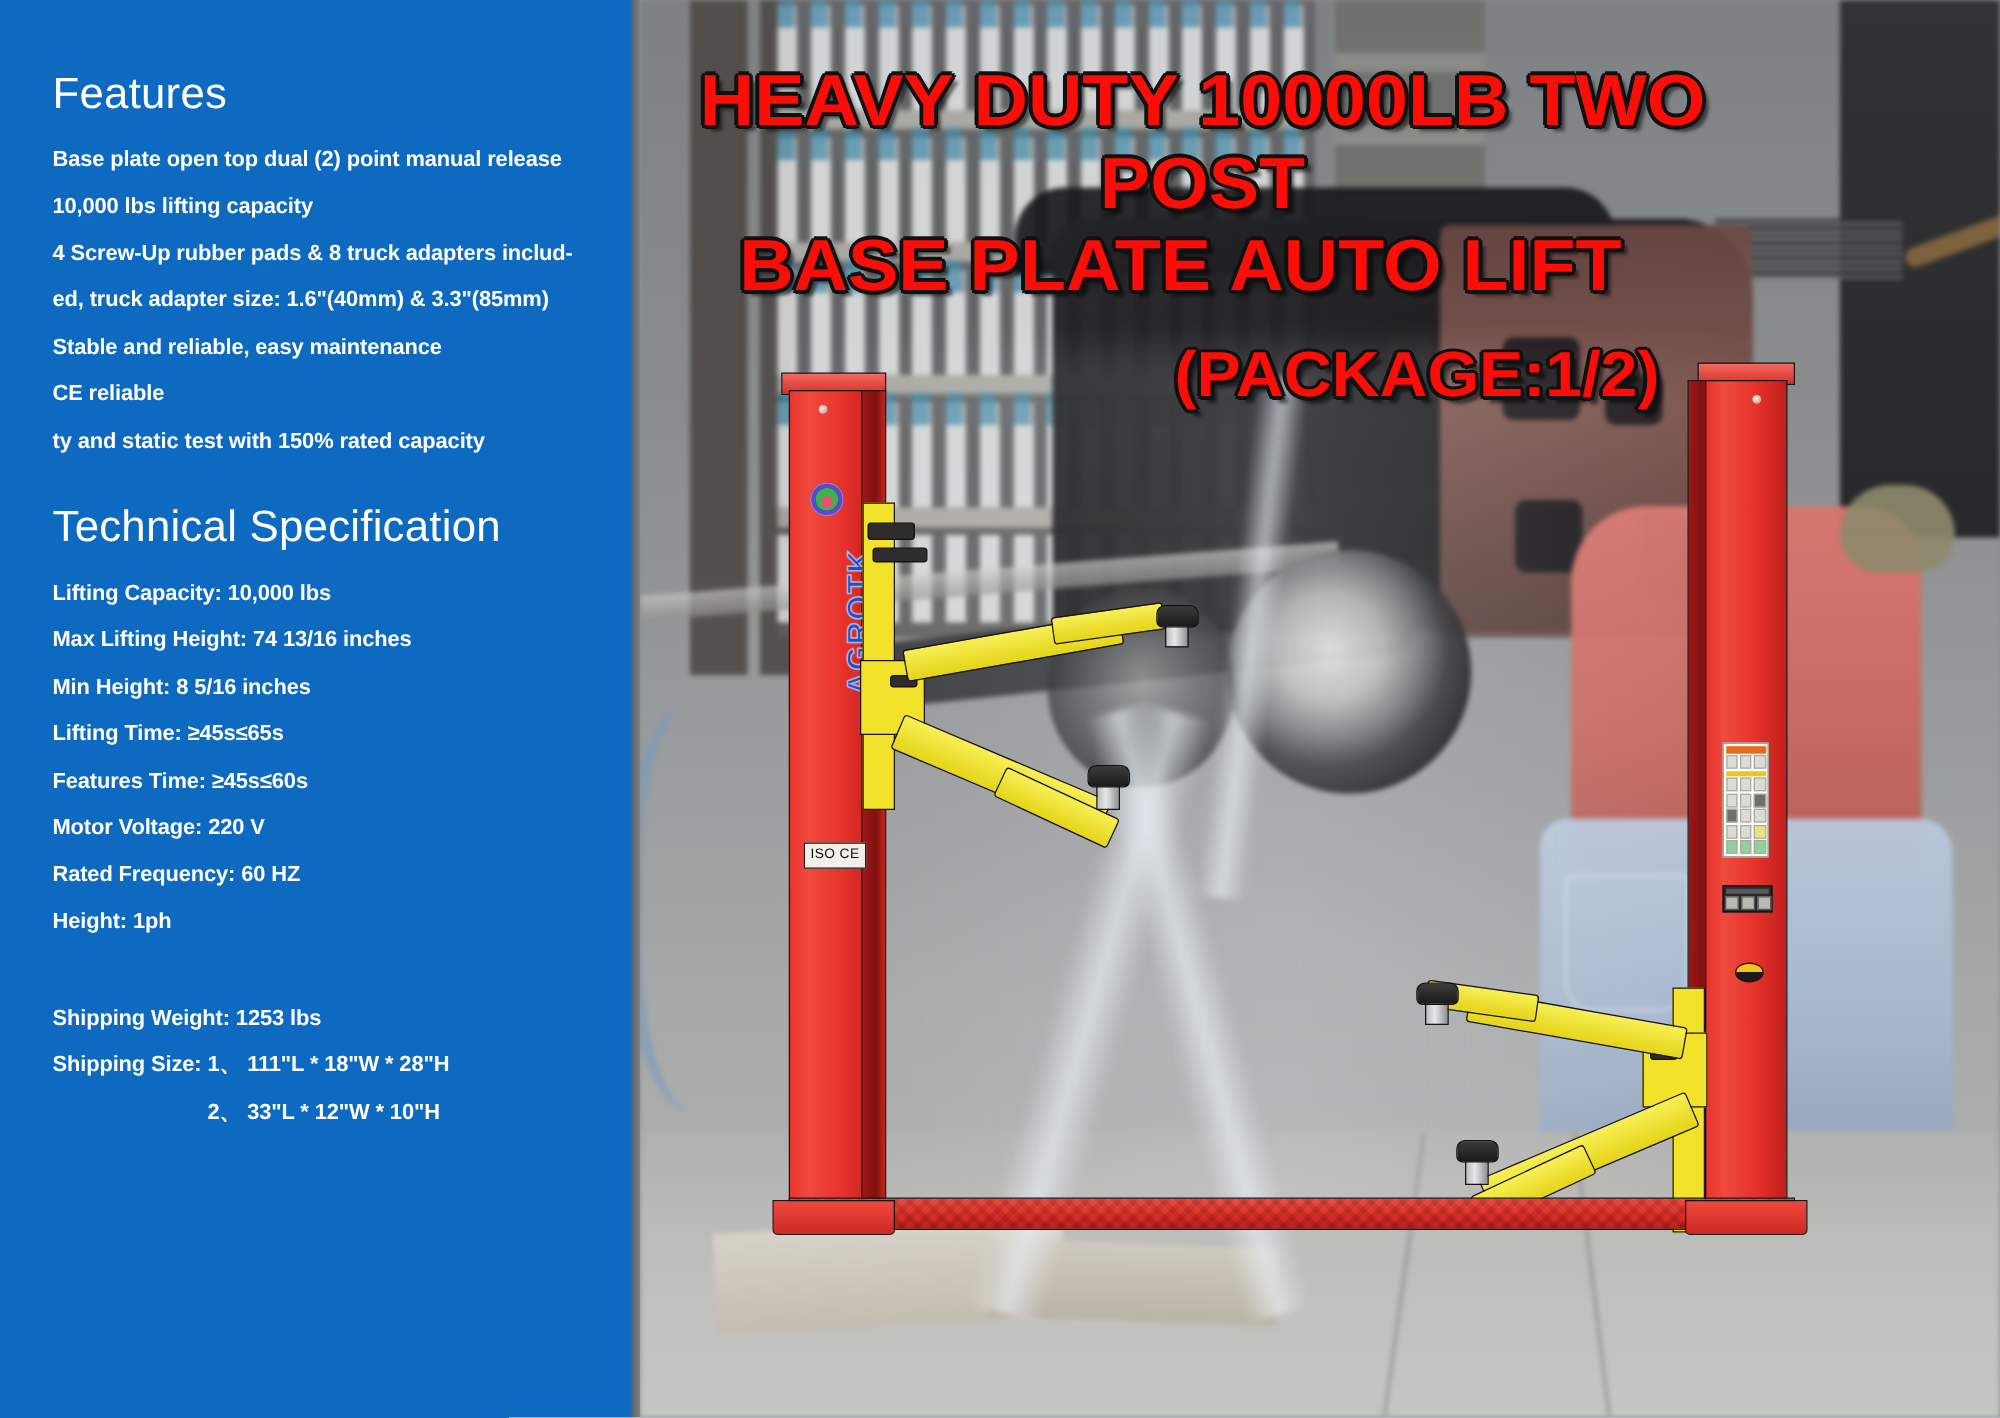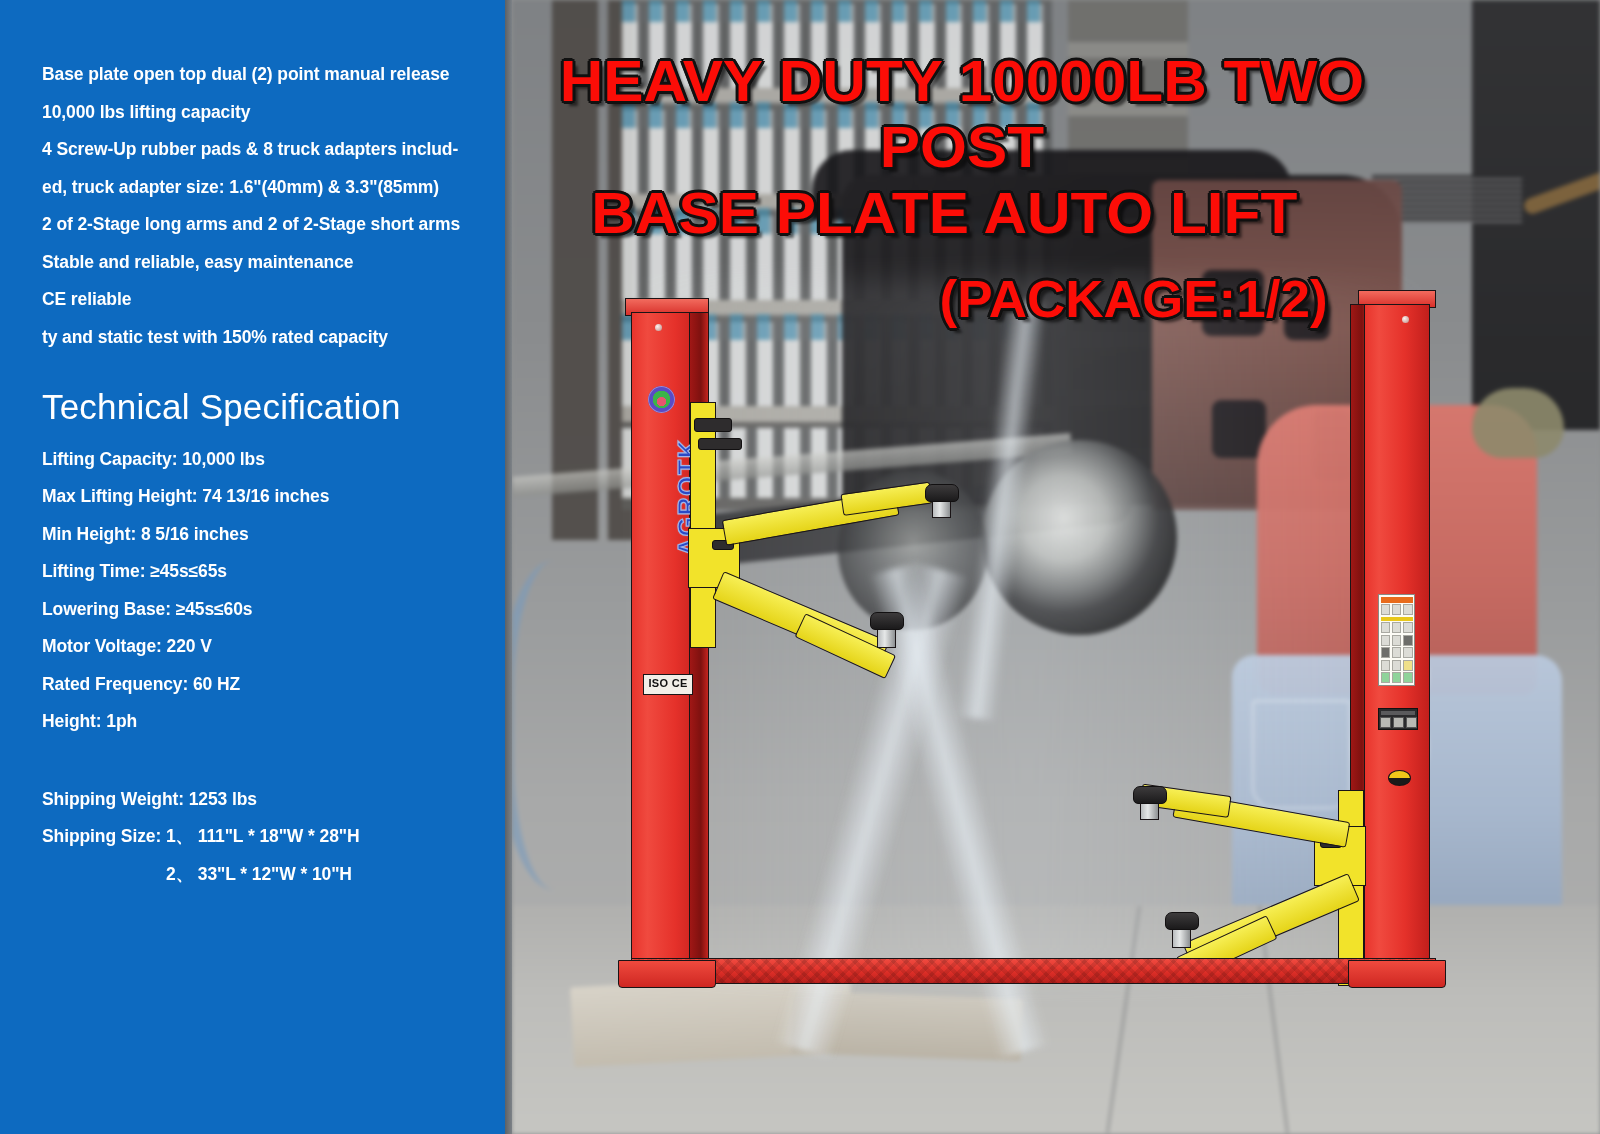--- a/index.html
+++ b/index.html
@@ -221,21 +221,21 @@
     position:absolute;width:27px;height:27px;border-radius:50%;
     background:
       radial-gradient(circle at 50% 58%,#e8546e 0%,#e8546e 22%,transparent 23%),
       radial-gradient(circle at 50% 50%,#3bb34a 24%,#3bb34a 46%,transparent 47%),
       radial-gradient(circle at 50% 50%,#5a4bc4 48%,#5a4bc4 100%);
     box-shadow:0 0 0 1px rgba(255,255,255,.35) inset;
   }
   .iso-badge{
     position:absolute;
     background:#f2efe8;border:1.6px solid #1a1416;
-    color:#111;font-weight:bold;font-size:11px;
+    color:#111;font-weight:normal;font-size:11px;
     text-align:center;line-height:17px;letter-spacing:.3px;
   }
 
   .decal{
     position:absolute;width:37px;
     background:#fdfcf6;border:1px solid #8a8a84;
     padding:1.5px;box-sizing:border-box;
   }
   .decal-head{height:6px;background:#e86b1c;margin-bottom:1.5px;}
   .decal-sub{height:4px;background:#e8c81c;margin:1.5px 0;}
@@ -483,35 +483,35 @@
   </div>
 
   <div class="headline">
     <div class="hl">HEAVY DUTY 10000LB TWO POST</div>
     <div class="hl l2">BASE PLATE AUTO LIFT</div>
     <div class="hl pkg">(PACKAGE:1/2)</div>
   </div>
 
   <div class="spec-panel">
 
+    <h1 class="sec-title">Features</h1>
     <div class="line">Base plate open top dual (2) point manual release</div>
     <div class="line">10,000 lbs lifting capacity</div>
     <div class="line">4 Screw-Up rubber pads &amp; 8 truck adapters includ-</div>
     <div class="line">ed, truck adapter size: 1.6"(40mm) &amp; 3.3"(85mm)</div>
-    <div class="line">2 of 2-Stage long arms and 2 of 2-Stage short arms</div>
     <div class="line">Stable and reliable, easy maintenance</div>
     <div class="line">CE reliable</div>
     <div class="line">ty and static test with 150% rated capacity</div>
 
     <h1 class="sec-title second">Technical Specification</h1>
     <div class="line">Lifting Capacity: 10,000 lbs</div>
     <div class="line">Max Lifting Height: 74 13/16 inches</div>
     <div class="line">Min Height: 8 5/16 inches</div>
     <div class="line">Lifting Time: ≥45s≤65s</div>
-    <div class="line">Lowering Base: ≥45s≤60s</div>
+    <div class="line">Features Time: ≥45s≤60s</div>
     <div class="line">Motor Voltage: 220 V</div>
     <div class="line">Rated Frequency: 60 HZ</div>
     <div class="line">Height: 1ph</div>
 
     <div class="gap"></div>
 
     <div class="line">Shipping Weight: 1253 lbs</div>
     <div class="line">Shipping Size: 1、 111"L * 18"W * 28"H</div>
     <div class="line indent">2、 33"L * 12"W * 10"H</div>
   </div>

